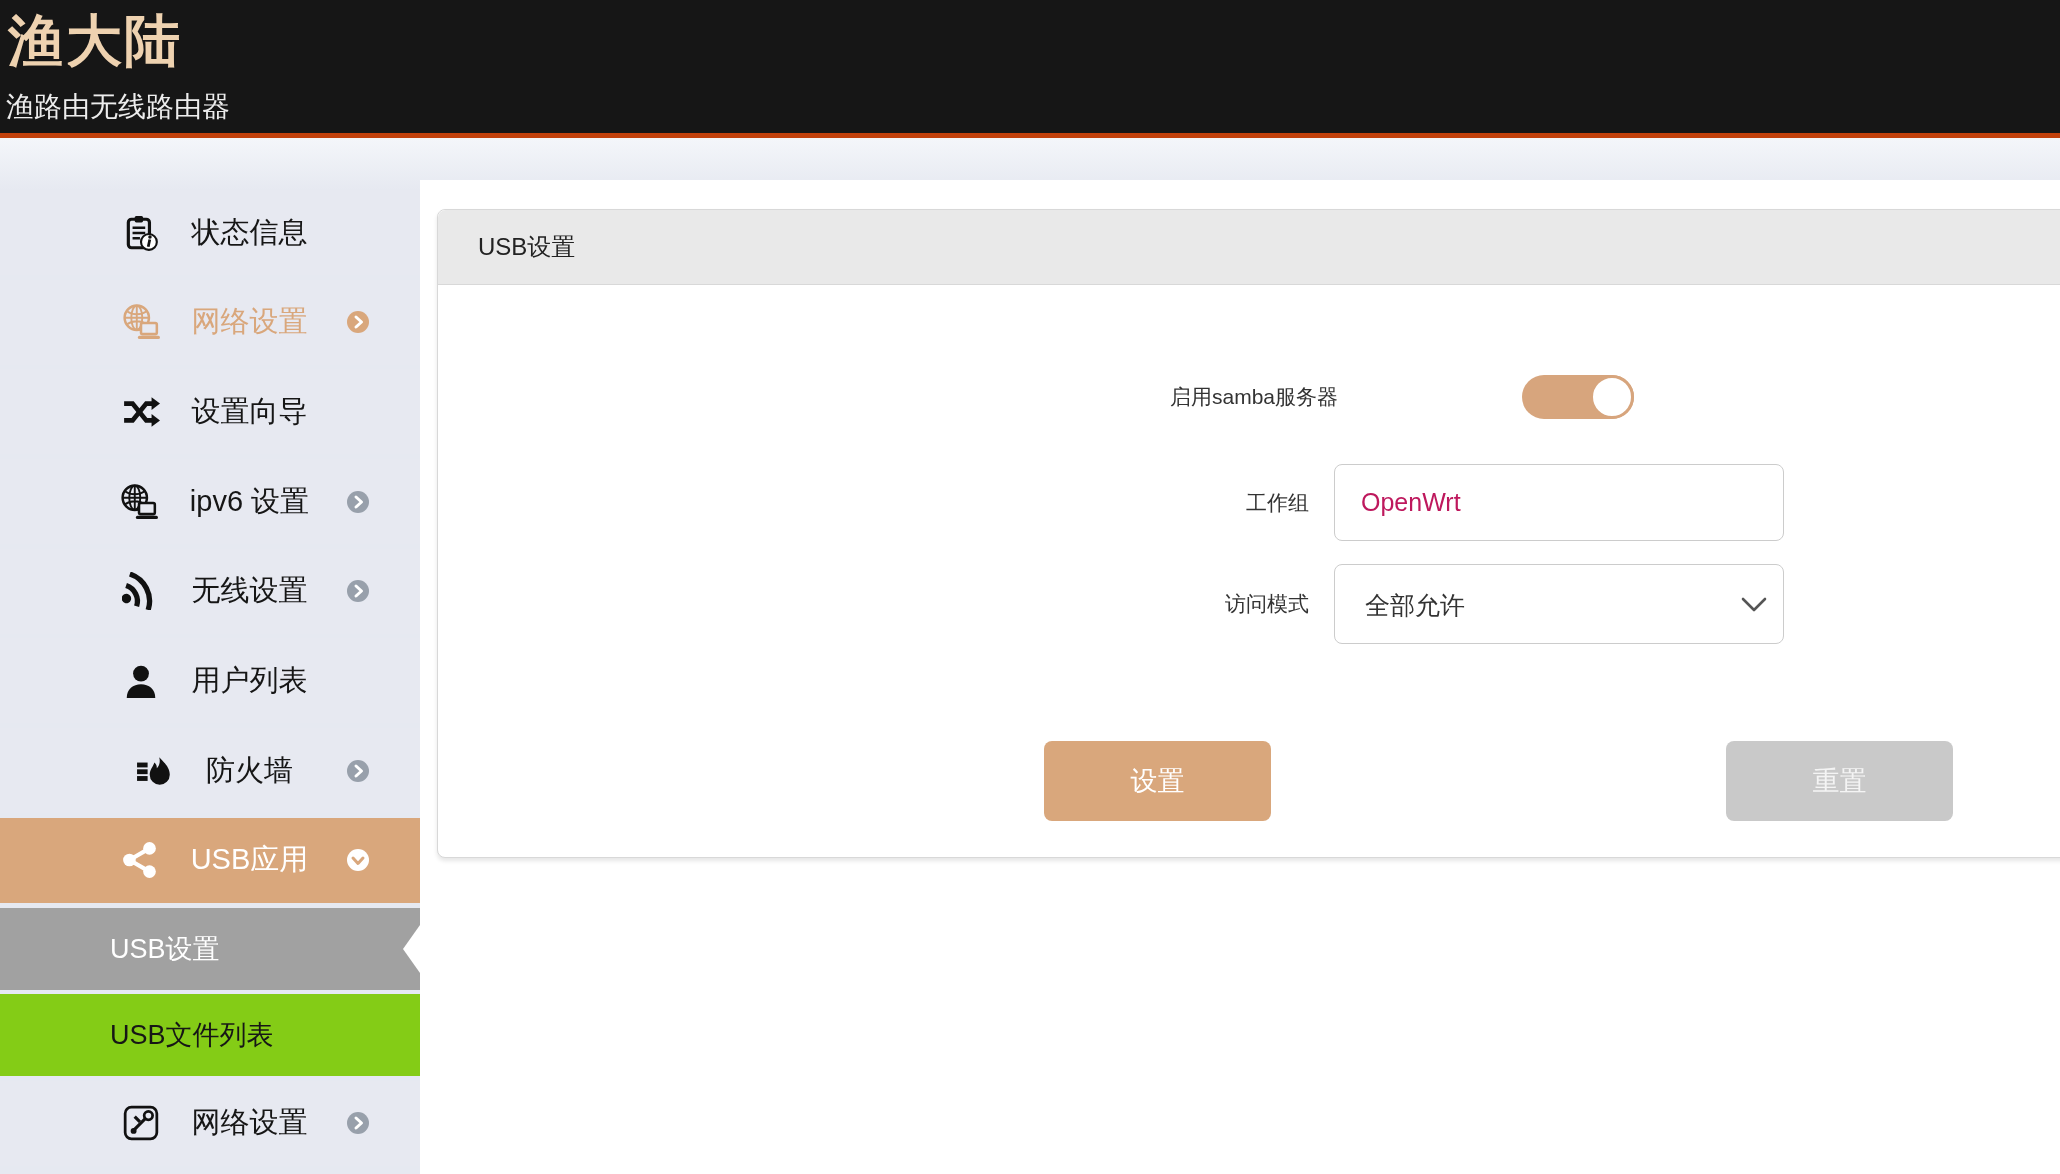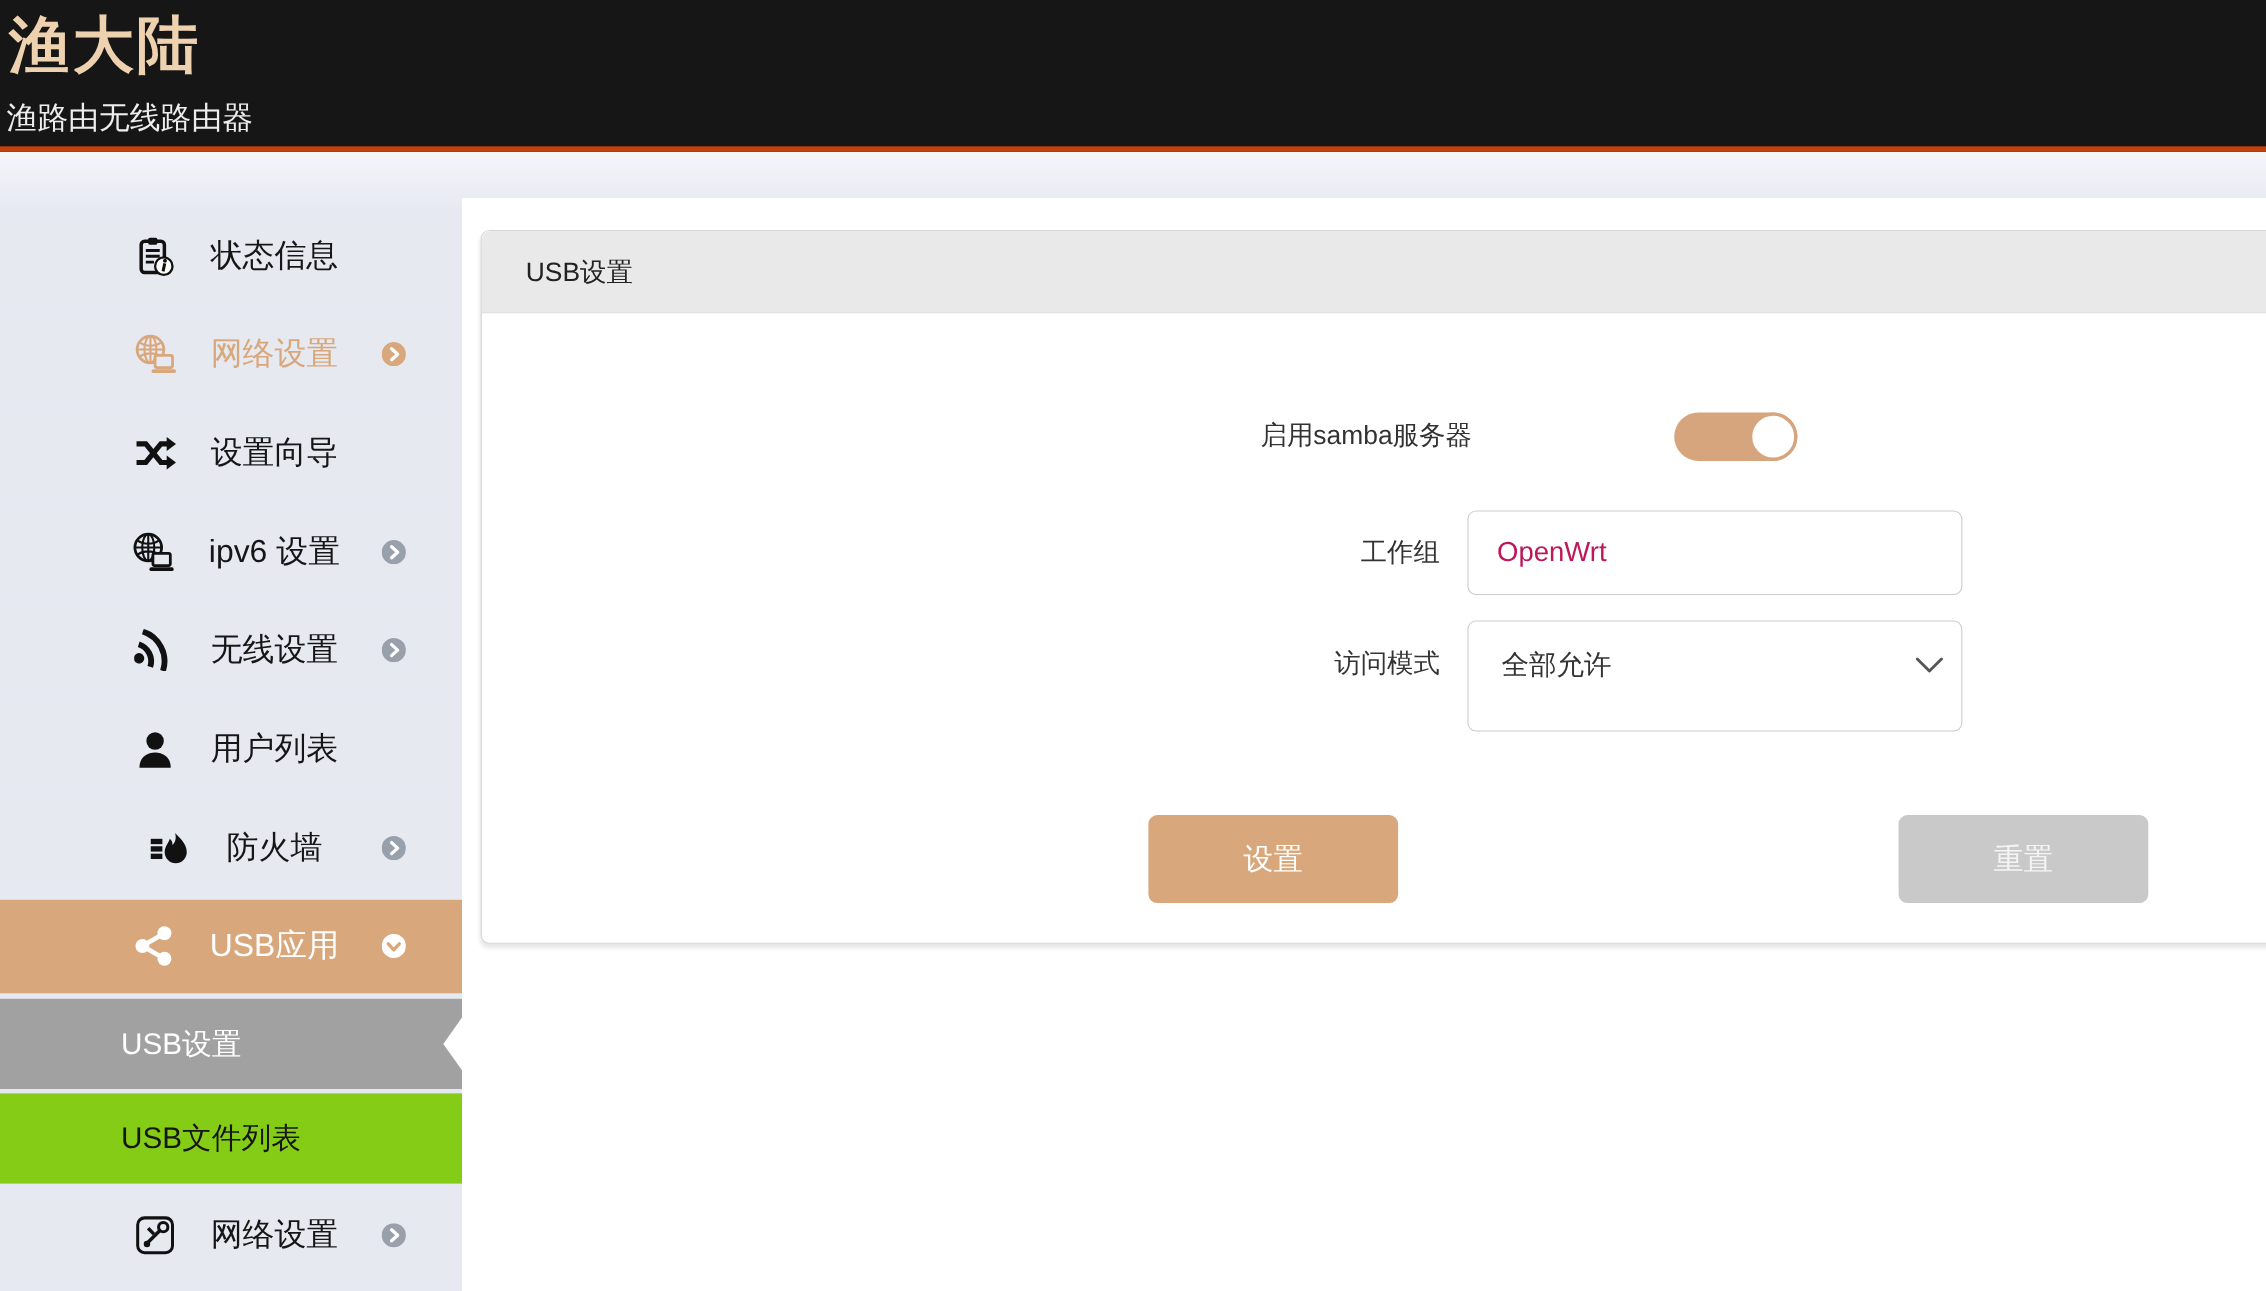--- a/index.html
+++ b/index.html
@@ -44,39 +44,39 @@
 
   
   .card { position:absolute; left:437px; top:209px; width:1645px; height:649px;
           background:#ffffff; border:1px solid #d8d8d8; border-radius:8px;
           box-shadow:0 3px 4px rgba(0,0,0,0.10); z-index:3; }
   .card-header { height:75px; background:#e9e9e9; border-bottom:1px solid #d8d8d8;
                  border-radius:8px 8px 0 0; display:flex; align-items:center; }
   .card-title { margin-left:40px; font-size:24px; color:#222222; }
   .card-body { position:relative; width:100%; height:572px; }
 
-  .f-label { position:absolute; text-align:right; font-size:24px; color:#333333; }
+  .f-label { position:absolute; text-align:right; font-size:21px; color:#333333; }
   .lbl-samba { left:0; width:900px; top:90px; height:44px; line-height:44px; }
   .lbl-wg    { left:0; width:871px; top:179px; height:77px; line-height:77px; }
   .lbl-am    { left:0; width:871px; top:279px; height:80px; line-height:80px; }
 
   
   .toggle { position:absolute; left:1084px; top:90px; width:112px; height:44px;
             border-radius:22px; background:#d7a57d; cursor:pointer; }
   .toggle .knob { position:absolute; right:0; top:0; width:44px; height:44px;
             border-radius:50%; background:#ffffff; border:3px solid #d7a57d; }
 
   
   .txt-input { position:absolute; left:896px; top:179px; width:450px; height:77px;
                border:1px solid #cccccc; border-radius:8px; background:#ffffff;
                font-family:"Liberation Sans", sans-serif;
                font-size:25px; color:#be185d; padding-left:26px; outline:none; }
 
   
-  .select { position:absolute; left:896px; top:279px; width:450px; height:101px;
+  .select { position:absolute; left:896px; top:279px; width:450px; height:80px;
             border:1px solid #cccccc; border-radius:8px; background:#ffffff; cursor:pointer; }
   .select .val { position:absolute; left:30px; top:0; height:80px; line-height:80px;
                  font-size:25px; color:#333333; }
   .select .arrow { position:absolute; right:16px; top:32px; }
 
   
   .btn { position:absolute; top:456px; width:227px; height:80px; border:none;
          border-radius:8px; font-family:"Liberation Sans", sans-serif;
          font-size:27px; cursor:pointer; }
   .btn-apply { left:606px; background:#d9a77c; color:#ffffff; }

